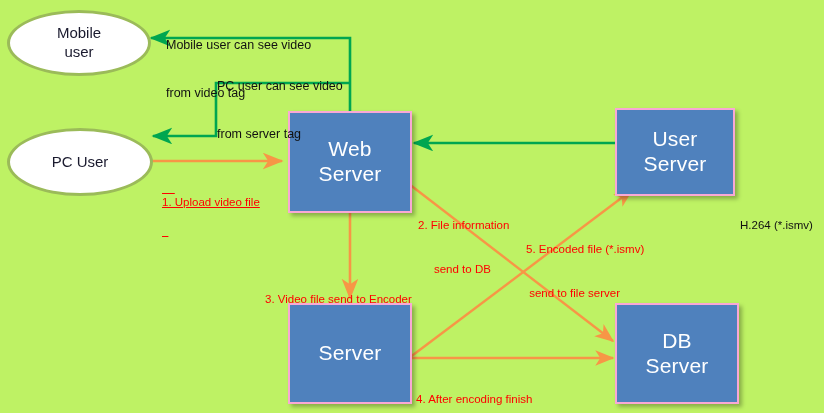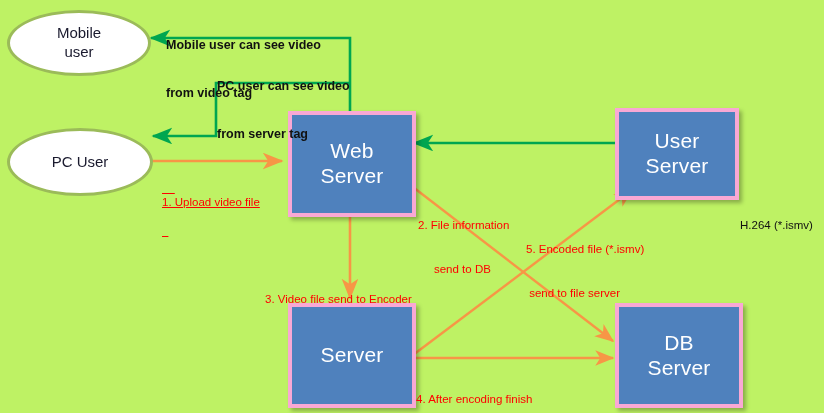--- a/index.html
+++ b/index.html
@@ -21,21 +21,21 @@
     left: 0; top: 0;
     width: 824px;
     height: 413px;
     pointer-events: none;
   }
 
   
   .node-box {
     position: absolute;
     background: #4F81BD;
-    border: 4px solid #f9a8d4;
+    border: 2px solid #f9a8d4;
     box-shadow: 3px 3px 4px rgba(0,0,0,0.28);
     display: flex;
     flex-direction: column;
     align-items: center;
     justify-content: center;
     color: #ffffff;
     font-size: 21px;
     line-height: 1.18;
     letter-spacing: 0.2px;
     z-index: 3;
@@ -68,21 +68,20 @@
   .label .ln { display: block; white-space: pre; }
   .lbl-red {
     color: #FF0000;
     font-size: 11.5px;
     line-height: 1.27;
   }
   .lbl-black {
     color: #111111;
     font-size: 12.5px;
     line-height: 1.3;
-    font-weight: bold;
   }
   .lbl-note {
     color: #111111;
     font-size: 11.5px;
     line-height: 1.3;
   }
 </style>
 </head>
 <body>
 

